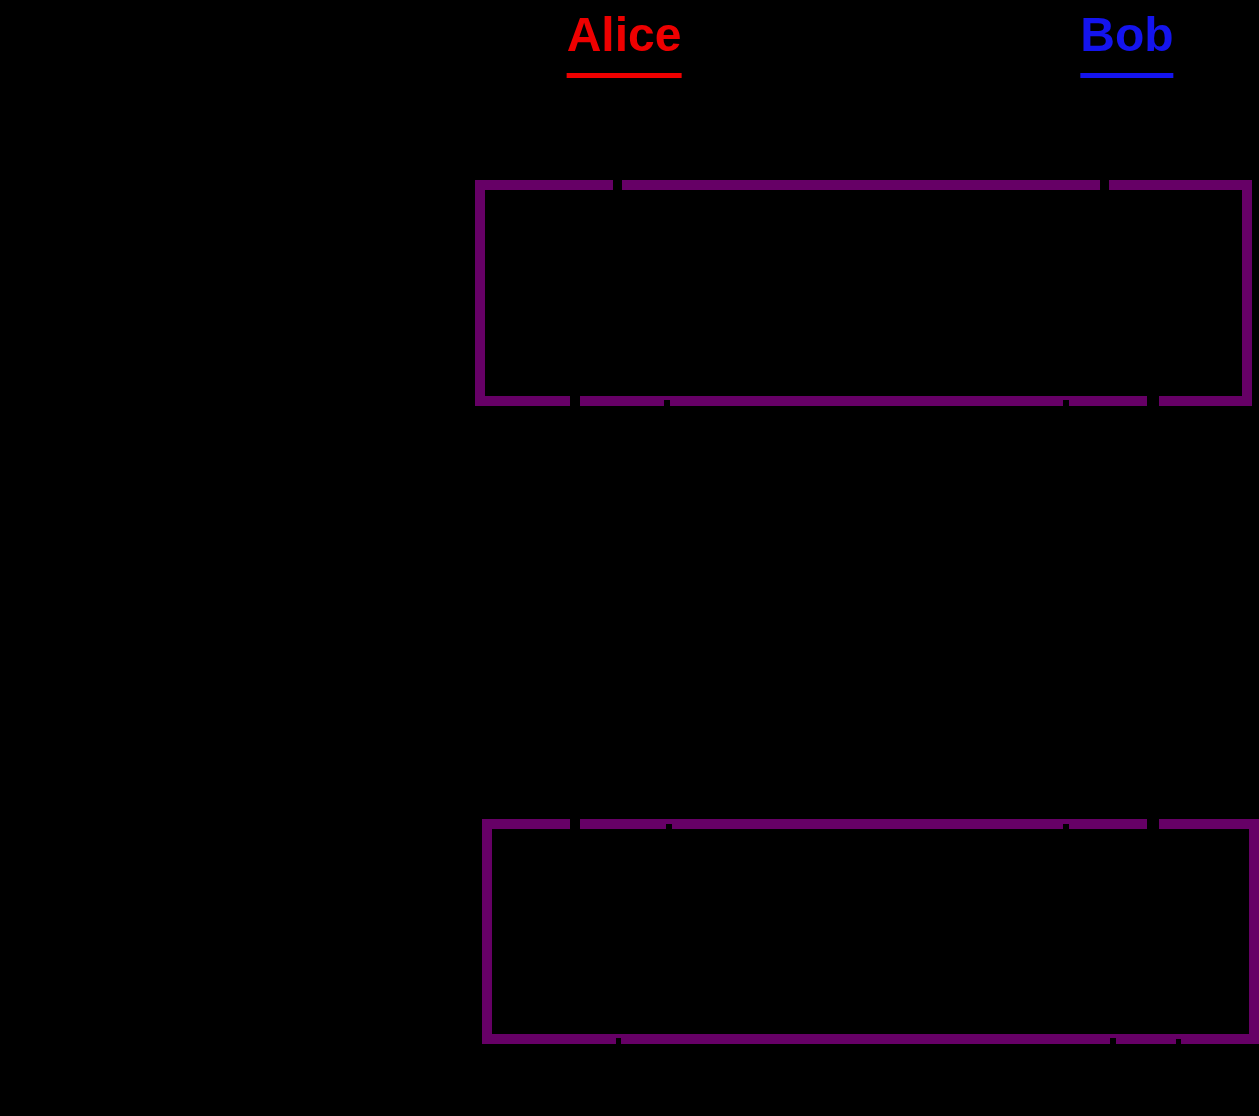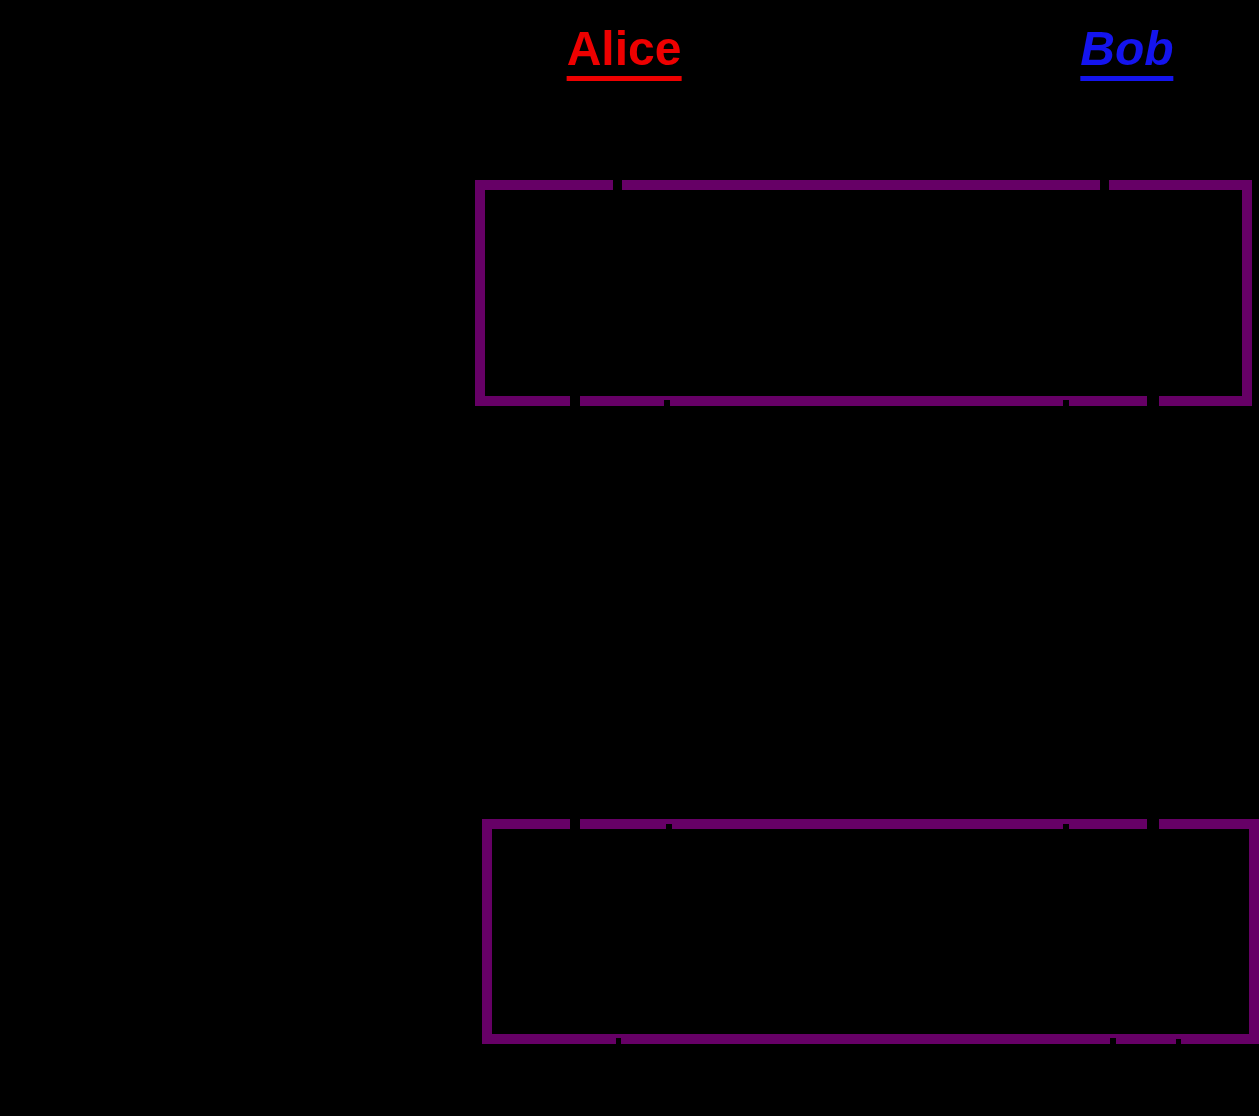--- a/index.html
+++ b/index.html
@@ -10,38 +10,37 @@
   #canvas {
     position: relative;
     width: 1259px;
     height: 1116px;
     background: var(--bg-color, #000000);
     overflow: hidden;
     font-family: "Liberation Sans", sans-serif;
   }
   .participant-label {
     position: absolute;
-    top: 25px;
+    top: 11px;
     transform: translateX(-50%);
     font-size: 48px;
     font-weight: 700;
     line-height: 1.0;
     letter-spacing: 0px;
-    padding-bottom: 3px;
+    padding-bottom: 14px;
     border-bottom: 5px solid currentColor;
     white-space: nowrap;
   }
   #alice-label {
     left: 624px;
     color: var(--alice-color, #ee0000);
   }
   #bob-label {
     left: 1127px;
     color: var(--bob-color, #1414ee);
-    font-style: italic;
   }
   .highlight-box {
     position: absolute;
     border: 10px solid var(--box-color, #660066);
     background: transparent;
     box-sizing: border-box;
   }
   #highlight-box-1 {
     left: 475px;
     top: 180px;

